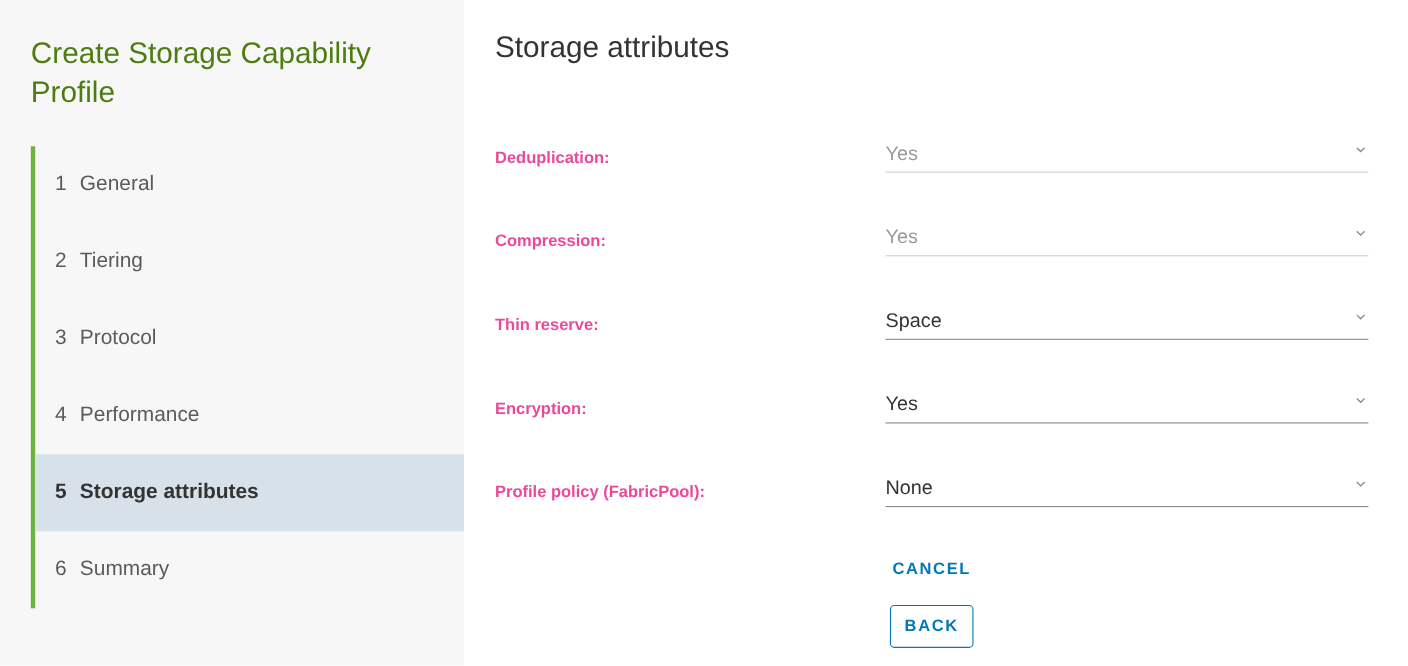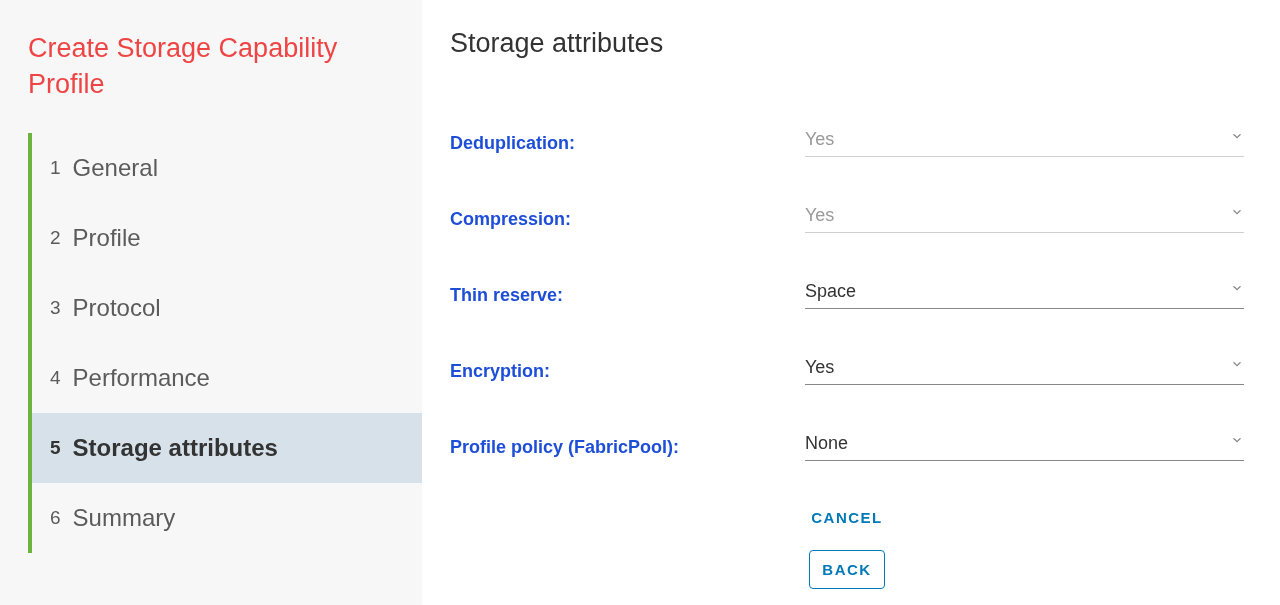--- a/index.html
+++ b/index.html
@@ -15,21 +15,21 @@
       display: flex;
     }
     .sidebar {
       width: 422px;
       background: #f7f7f7;
       padding: 30px 0 0 0;
     }
     .sidebar-title {
       font-size: 27px;
       font-weight: 400;
-      color: #ef4444;
+      color: #4d7c0f;
       padding: 0 28px 30px 28px;
       line-height: 1.35;
     }
     .steps {
       border-left: 4px solid #6db33f;
       margin-left: 28px;
     }
     .step {
       display: flex;
       align-items: center;
@@ -42,21 +42,21 @@
     .step.active {
       background: #d7e1e9;
       color: #333;
       font-weight: 600;
     }
     .step-num {
       margin-right: 12px;
       font-size: 19px;
     }
     .step-label {
-      font-size: 24px;
+      font-size: 19px;
     }
     .main {
       flex: 1;
       padding: 28px 36px 0 28px;
       display: flex;
       flex-direction: column;
       background: #fff;
     }
     .page-title {
       font-size: 27px;
@@ -67,23 +67,23 @@
     .form {
       flex: 1;
     }
     .form-row {
       display: flex;
       align-items: center;
       margin-bottom: 48px;
     }
     .form-label {
       width: 355px;
-      font-size: 18px;
-      font-weight: 600;
-      color: #1d4ed8;
+      font-size: 15px;
+      font-weight: 600;
+      color: #ec4899;
     }
     .select {
       flex: 1;
       position: relative;
       border-bottom: 1px solid #888;
       padding-bottom: 6px;
       cursor: pointer;
       display: flex;
       justify-content: space-between;
     }
@@ -155,21 +155,21 @@
 
 <div class="sidebar">
   <div class="sidebar-title">Create Storage Capability Profile</div>
   <div class="steps">
     <div class="step">
       <span class="step-num">1</span>
       <span class="step-label">General</span>
     </div>
     <div class="step">
       <span class="step-num">2</span>
-      <span class="step-label">Profile</span>
+      <span class="step-label">Tiering</span>
     </div>
     <div class="step">
       <span class="step-num">3</span>
       <span class="step-label">Protocol</span>
     </div>
     <div class="step">
       <span class="step-num">4</span>
       <span class="step-label">Performance</span>
     </div>
     <div class="step active">

